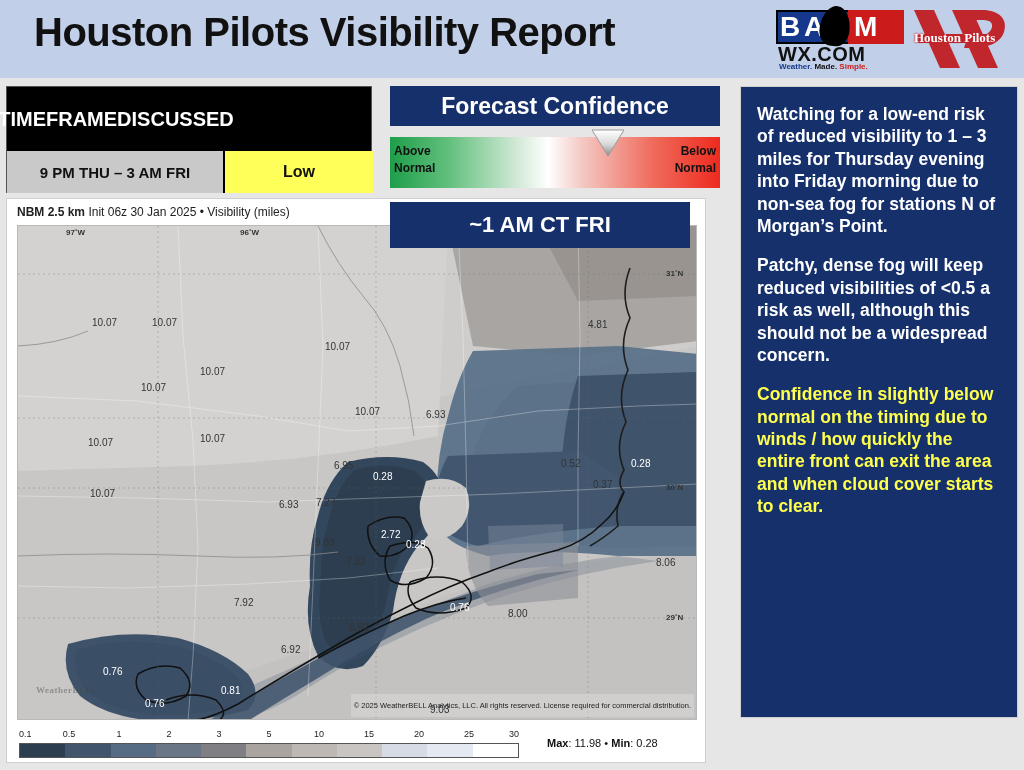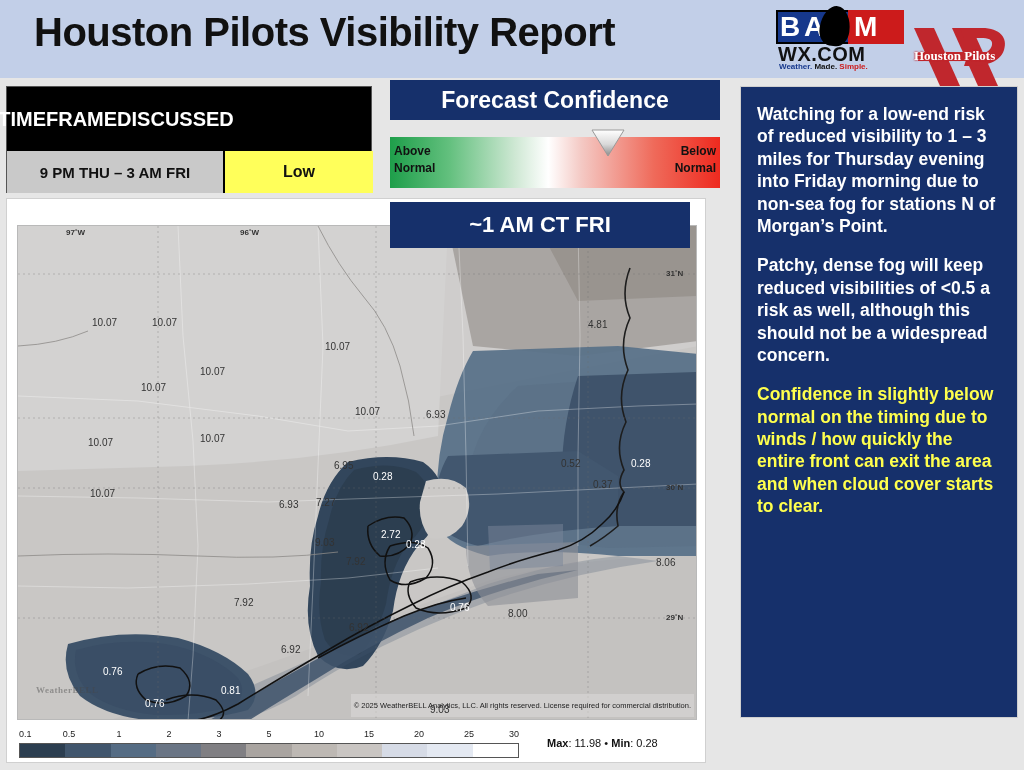--- a/index.html
+++ b/index.html
@@ -37,21 +37,21 @@
     transform:rotate(8deg);
   }
   .bam-wxcom{
     position:absolute; left:2px; top:33px;
     font:bold 20px "Liberation Sans",sans-serif; color:#111; letter-spacing:0.5px;
   }
   .bam-tag{ position:absolute; left:3px; top:52px; font:bold 8px "Liberation Sans",sans-serif; white-space:nowrap;}
   .tag-w{ color:#16388c; } .tag-m{ color:#111; } .tag-s{ color:#cc1b1b; }
 
   
-  .hp-logo{ position:absolute; left:908px; top:24px; width:108px; height:66px; overflow:hidden;}
+  .hp-logo{ position:absolute; left:908px; top:6px; width:108px; height:66px; overflow:hidden;}
   .hp-text{
     position:absolute; left:6px; top:24px; z-index:5;
     font:bold 13px "Liberation Serif", serif; color:#fff;
     text-shadow:0 0 2px #c0272d,0 0 2px #c0272d; white-space:nowrap;
   }
 
   
   .tf-table{ position:absolute; left:6px; top:86px; width:366px; height:107px; border:1px solid #555;}
   .tf-head{ position:absolute; left:0; top:0; width:100%; height:64px; background:#000;}
   .tf-h-left{
@@ -72,21 +72,21 @@
     font:bold 15px "Liberation Sans",sans-serif; color:#111;
   }
   .tf-c-right{
     position:absolute; left:218px; top:0; width:148px; height:42px; background:#ffff5a;
     display:flex; align-items:center; justify-content:center;
     font:bold 16px "Liberation Sans",sans-serif; color:#111;
   }
 
   
   .fc-title{
-    position:absolute; left:390px; top:80px; width:330px; height:40px;
+    position:absolute; left:390px; top:86px; width:330px; height:40px;
     background:#16306b; color:#fff;
     font:bold 23px "Liberation Sans",sans-serif;
     display:flex; align-items:center; justify-content:center;
   }
   .fc-bar{
     position:absolute; left:390px; top:137px; width:330px; height:51px;
     background:linear-gradient(to right,#1e9e4a 0%,#63c07e 18%,#cfe8d4 38%,#ffffff 48%,#f4c9c4 58%,#ef6a5a 80%,#ee2a1f 100%);
   }
   .fc-lab-l{ position:absolute; left:4px; top:6px; font:bold 12px "Liberation Sans",sans-serif; color:#111; line-height:1.45;}
   .fc-lab-r{ position:absolute; right:4px; top:6px; text-align:right; font:bold 12px "Liberation Sans",sans-serif; color:#111; line-height:1.45;}
@@ -221,20 +221,24 @@
         <stop offset="0%" stop-color="#ffffff"></stop>
         <stop offset="55%" stop-color="#d9d9d9"></stop>
         <stop offset="100%" stop-color="#8a8a8a"></stop>
       </linearGradient>
     </defs>
     <path d="M1 2 L33 2 L17 28 Z" fill="url(#mg)" stroke="#9a9a9a" stroke-width="1"></path>
   </svg>
 </div>
 
 <div class="map-panel">
+  <div class="map-cap">
+    <b>NBM 2.5 km</b>
+    <span>Init 06z 30 Jan 2025 • Visibility (miles)</span>
+  </div>
 
   <div class="map-img">
     <svg class="map-svg" width="680" height="495" viewBox="0 0 680 495">
 
       <rect x="0" y="0" width="680" height="495" fill="#c9c7c5"></rect>
 
       <path d="M0 0 L680 0 L680 120 Q520 150 400 175 Q300 200 180 215 L0 230 Z" fill="#cfcdcc"></path>
       <path d="M0 0 L430 0 L420 210 Q300 235 170 240 L0 245 Z" fill="#d3d2d1"></path>
 
       <path d="M430 0 L680 0 L680 115 L560 130 L455 120 Z" fill="#a9a5a2"></path>

